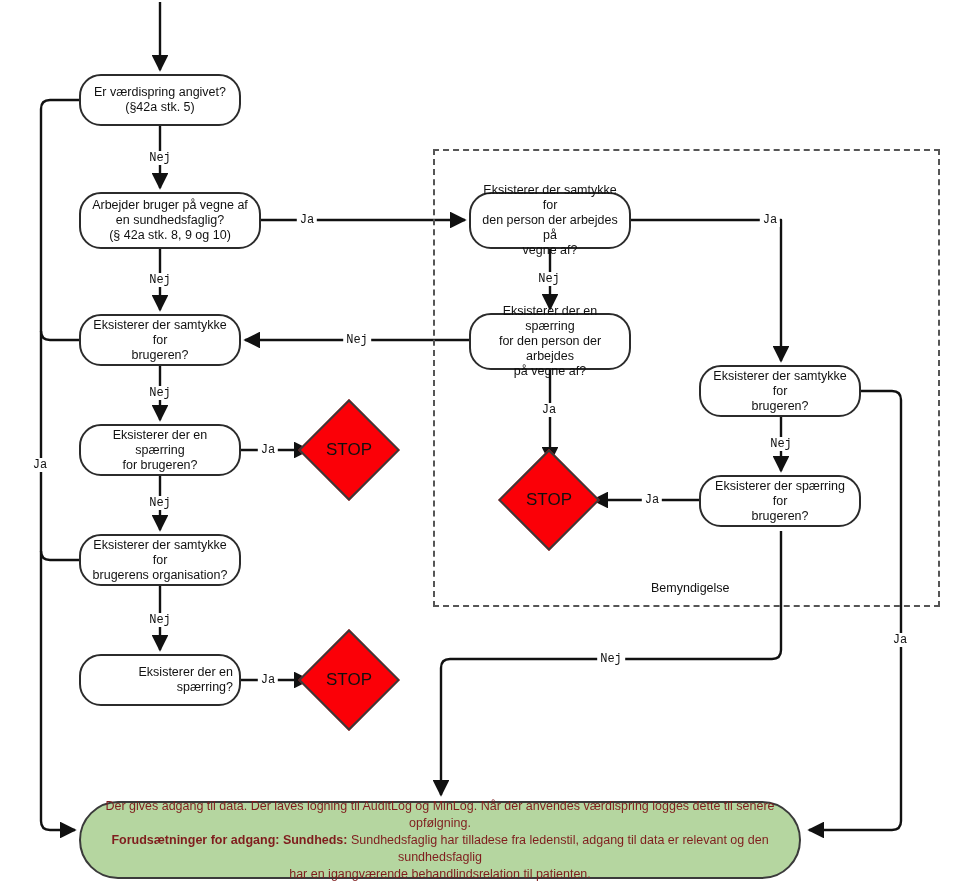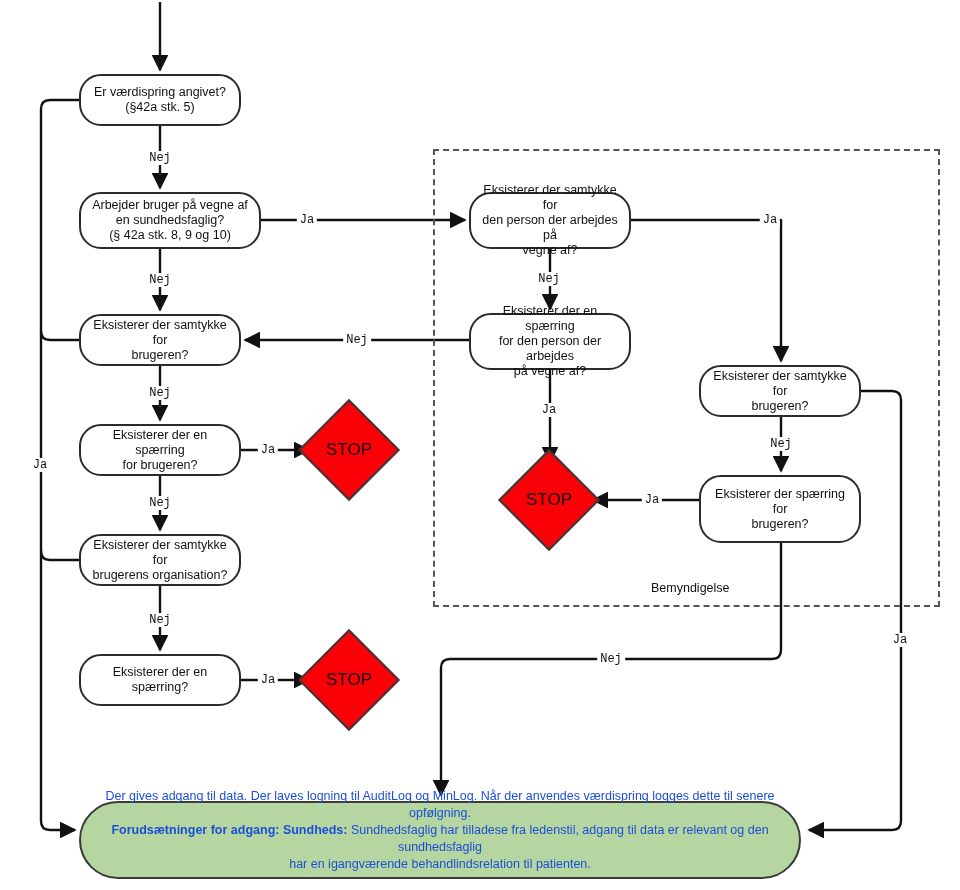--- a/index.html
+++ b/index.html
@@ -41,26 +41,26 @@
     z-index: 3;
   }
   .node-text { display: block; white-space: pre-line; }
   .terminal {
     position: absolute;
     box-sizing: border-box;
     border: 2px solid #3a3a3a;
     border-radius: 48px;
     background: #b5d6a0;
     display: flex;
-    align-items: flex-end;
+    align-items: center;
     justify-content: center;
     text-align: center;
     font-size: 12.5px;
     line-height: 17px;
-    color: #1d4ed8;
+    color: #7f1d1d;
     padding: 4px 14px;
     z-index: 3;
   }
   .terminal b { font-weight: bold; }
   .stop {
     position: absolute;
     z-index: 3;
   }
   .stop .diamond {
     position: absolute;
@@ -180,42 +180,42 @@
   <div class="node" style="left:79px; top:424px; width:162px; height:52px;">
     <span class="node-text">Eksisterer der en spærring
 for brugeren?</span>
   </div>
 
   <div class="node" style="left:79px; top:534px; width:162px; height:52px;">
     <span class="node-text">Eksisterer der samtykke for
 brugerens organisation?</span>
   </div>
 
-  <div class="node" style="left:79px; top:654px; width:162px; height:52px;">
+  <div class="node" style="left:79px; top:654px; width:162px; height:52px;text-align:right;">
     <span class="node-text">Eksisterer der en spærring?</span>
   </div>
 
   <div class="node" style="left:469px; top:192px; width:162px; height:57px;">
     <span class="node-text">Eksisterer der samtykke for
 den person der arbejdes på
 vegne af?</span>
   </div>
 
   <div class="node" style="left:469px; top:313px; width:162px; height:57px;">
     <span class="node-text">Eksisterer der en spærring
 for den person der arbejdes
 på vegne af?</span>
   </div>
 
   <div class="node" style="left:699px; top:365px; width:162px; height:52px;">
     <span class="node-text">Eksisterer der samtykke for
 brugeren?</span>
   </div>
 
-  <div class="node" style="left:699px; top:475px; width:162px; height:68px;">
+  <div class="node" style="left:699px; top:475px; width:162px; height:52px;">
     <span class="node-text">Eksisterer der spærring for
 brugeren?</span>
   </div>
 
   <div class="stop" style="left:313px; top:414px; width:72px; height:72px;">
     <div class="diamond"></div>
     <div class="stop-label">STOP</div>
   </div>
 
   <div class="stop" style="left:313px; top:644px; width:72px; height:72px;">

